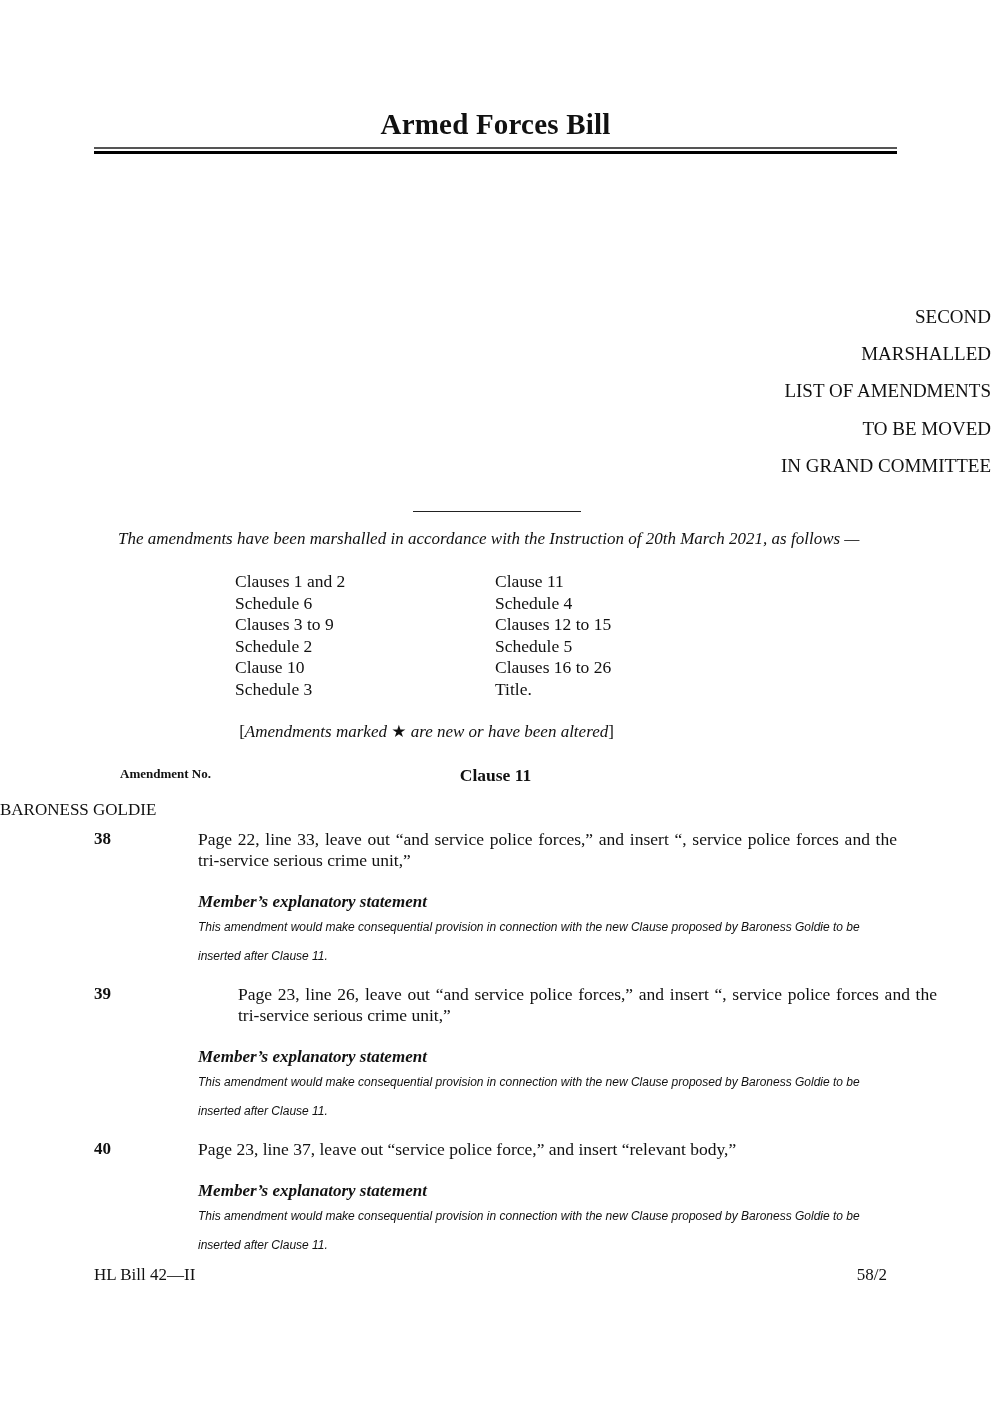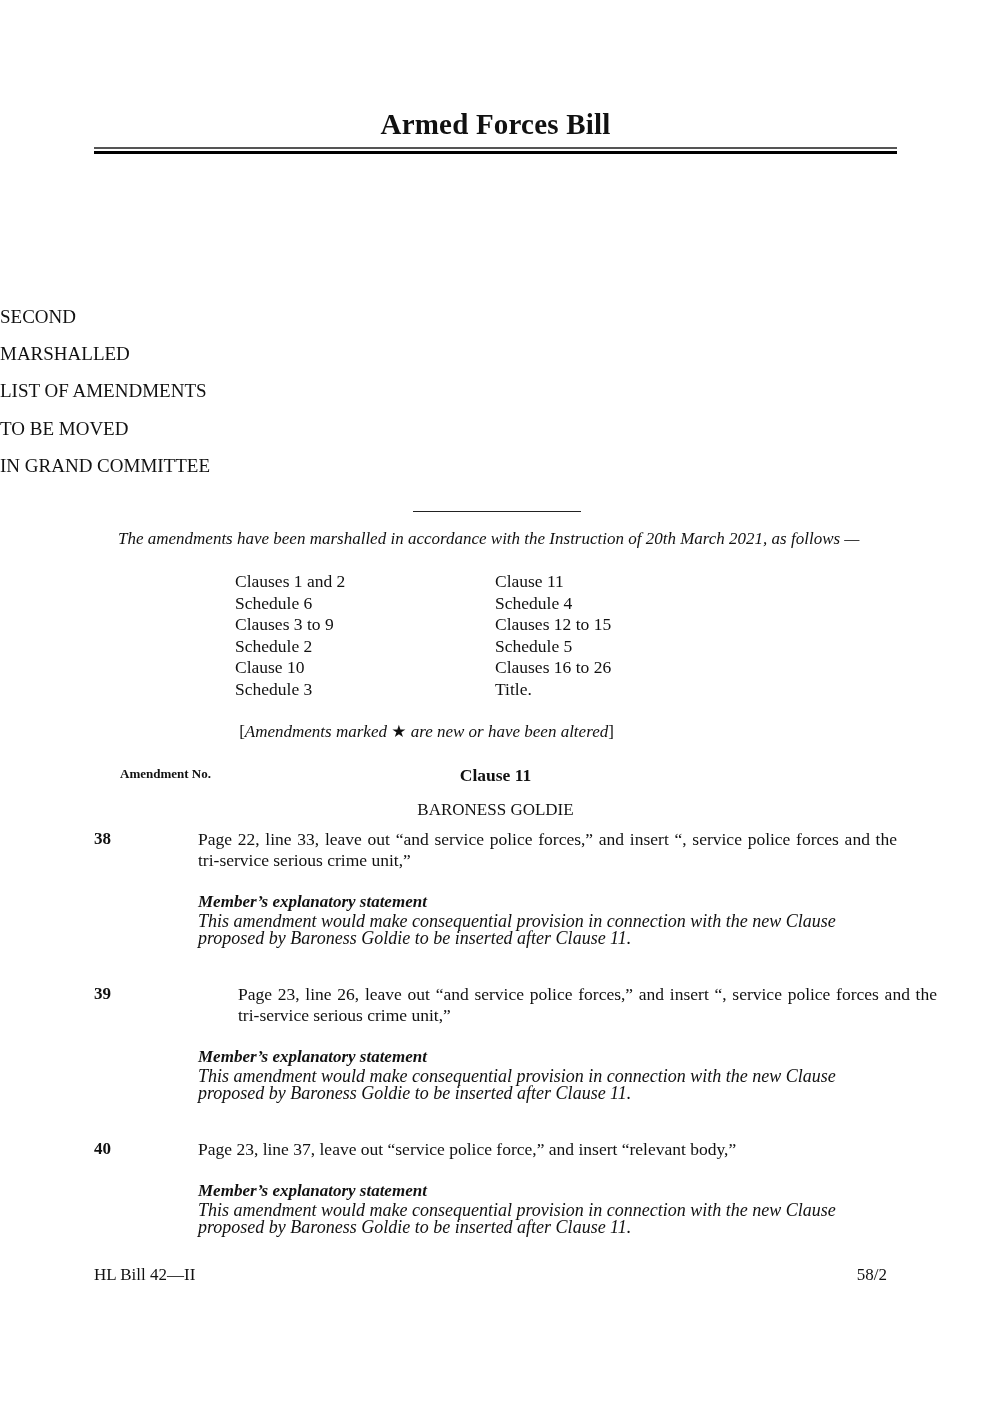--- a/index.html
+++ b/index.html
@@ -3,38 +3,38 @@
 <meta charset="utf-8">
 <style>
   html, body { margin: 0; padding: 0; background: #ffffff; }
   body { width: 991px; height: 1401px; position: relative; overflow: hidden;
          font-family: "DejaVu Serif", "Liberation Serif", serif; color: #111; }
   .abs { position: absolute; }
   .title { left: 0; width: 991px; top: 108px; text-align: center; font-weight: bold; font-size: 29px;
            font-family: "Liberation Serif", serif; letter-spacing: 0.2px; }
   .rule-thin { left: 94px; width: 803px; top: 147px; height: 2px; background: #555; }
   .rule-thick { left: 94px; width: 803px; top: 151px; height: 3px; background: #000; }
-  .heading-block { left: 0; width: 991px; top: 306px; text-align: left; font-family: "Liberation Serif", serif; font-size: 19px; }
+  .heading-block { left: 0; width: 991px; top: 306px; text-align: right; font-family: "Liberation Serif", serif; font-size: 19px; }
   .heading-block div { height: 37.2px; line-height: 22px; }
   .short-rule { left: 413px; width: 168px; top: 511px; height: 1px; background: #222; }
   .intro { left: 94px; width: 803px; top: 528px; font-family: "Liberation Serif", serif; font-style: italic; font-size: 17px;
            line-height: 21px; text-align: justify; text-indent: 24px; }
   .list-col { font-family: "Liberation Serif", serif; font-size: 17.5px; line-height: 21.6px; top: 571px; }
   .list-col div { height: 21.6px; }
   .col-a { left: 235px; }
   .col-b { left: 495px; }
   .note { left: 0; width: 853px; top: 721px; text-align: center; font-family: "Liberation Serif", serif; font-size: 17px; }
   .note .it { font-style: italic; }
   .amend-label { left: 94px; top: 766px; font-family: "Liberation Serif", serif; font-weight: bold; font-size: 13px; line-height: 16px; }
   .clause-head { left: 0; width: 991px; top: 765px; text-align: center; font-family: "Liberation Serif", serif; font-weight: bold; font-size: 17.5px; }
-  .member { left: 0; width: 991px; top: 800px; text-align: center; font-family: "Liberation Serif", serif; font-size: 17px; }
+  .member { left: 0; width: 991px; top: 800px; font-family: "Liberation Serif", serif; font-size: 17px; }
   .amd-num { left: 94px; font-family: "Liberation Serif", serif; font-weight: bold; font-size: 17px; }
   .amd-text { left: 198px; width: 699px; font-family: "Liberation Serif", serif; font-size: 17.5px; line-height: 21px; text-align: justify; }
   .exp-title { left: 198px; font-family: "Liberation Serif", serif; font-weight: bold; font-style: italic; font-size: 17px; }
-  .exp-text { left: 198px; width: 699px; font-family: Liberation Serif, serif; font-style: italic; font-size: 18px; line-height: 17px; }
+  .exp-text { left: 198px; width: 699px; font-family: Liberation Sans, sans-serif; font-style: italic; font-size: 12px; line-height: 29px; }
   .footer-left { left: 94px; top: 1265px; font-family: "Liberation Serif", serif; font-size: 17px; }
   .footer-right { right: 104px; top: 1265px; font-family: "Liberation Serif", serif; font-size: 17px; }
 </style>
 </head>
 <body>
 
 <div class="abs title">Armed Forces Bill</div>
 <div class="abs rule-thin"></div>
 <div class="abs rule-thick"></div>
 

